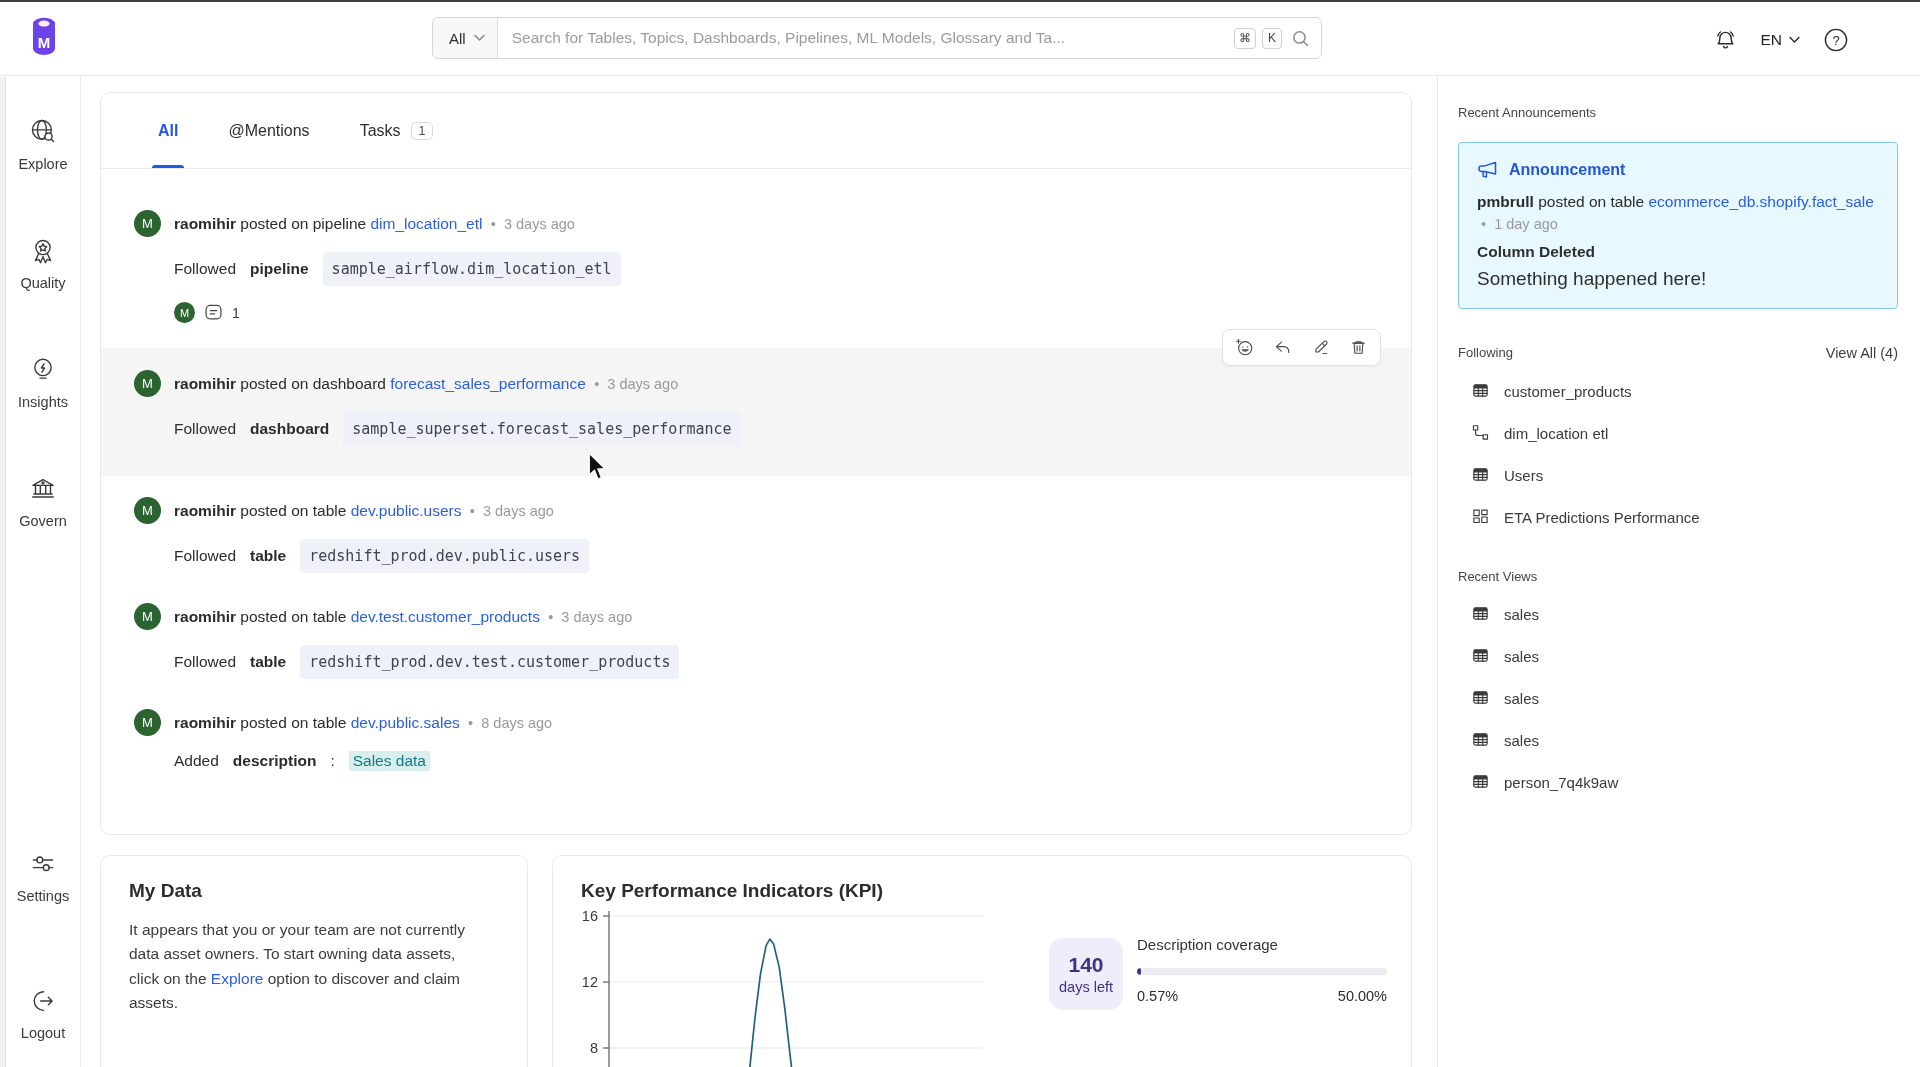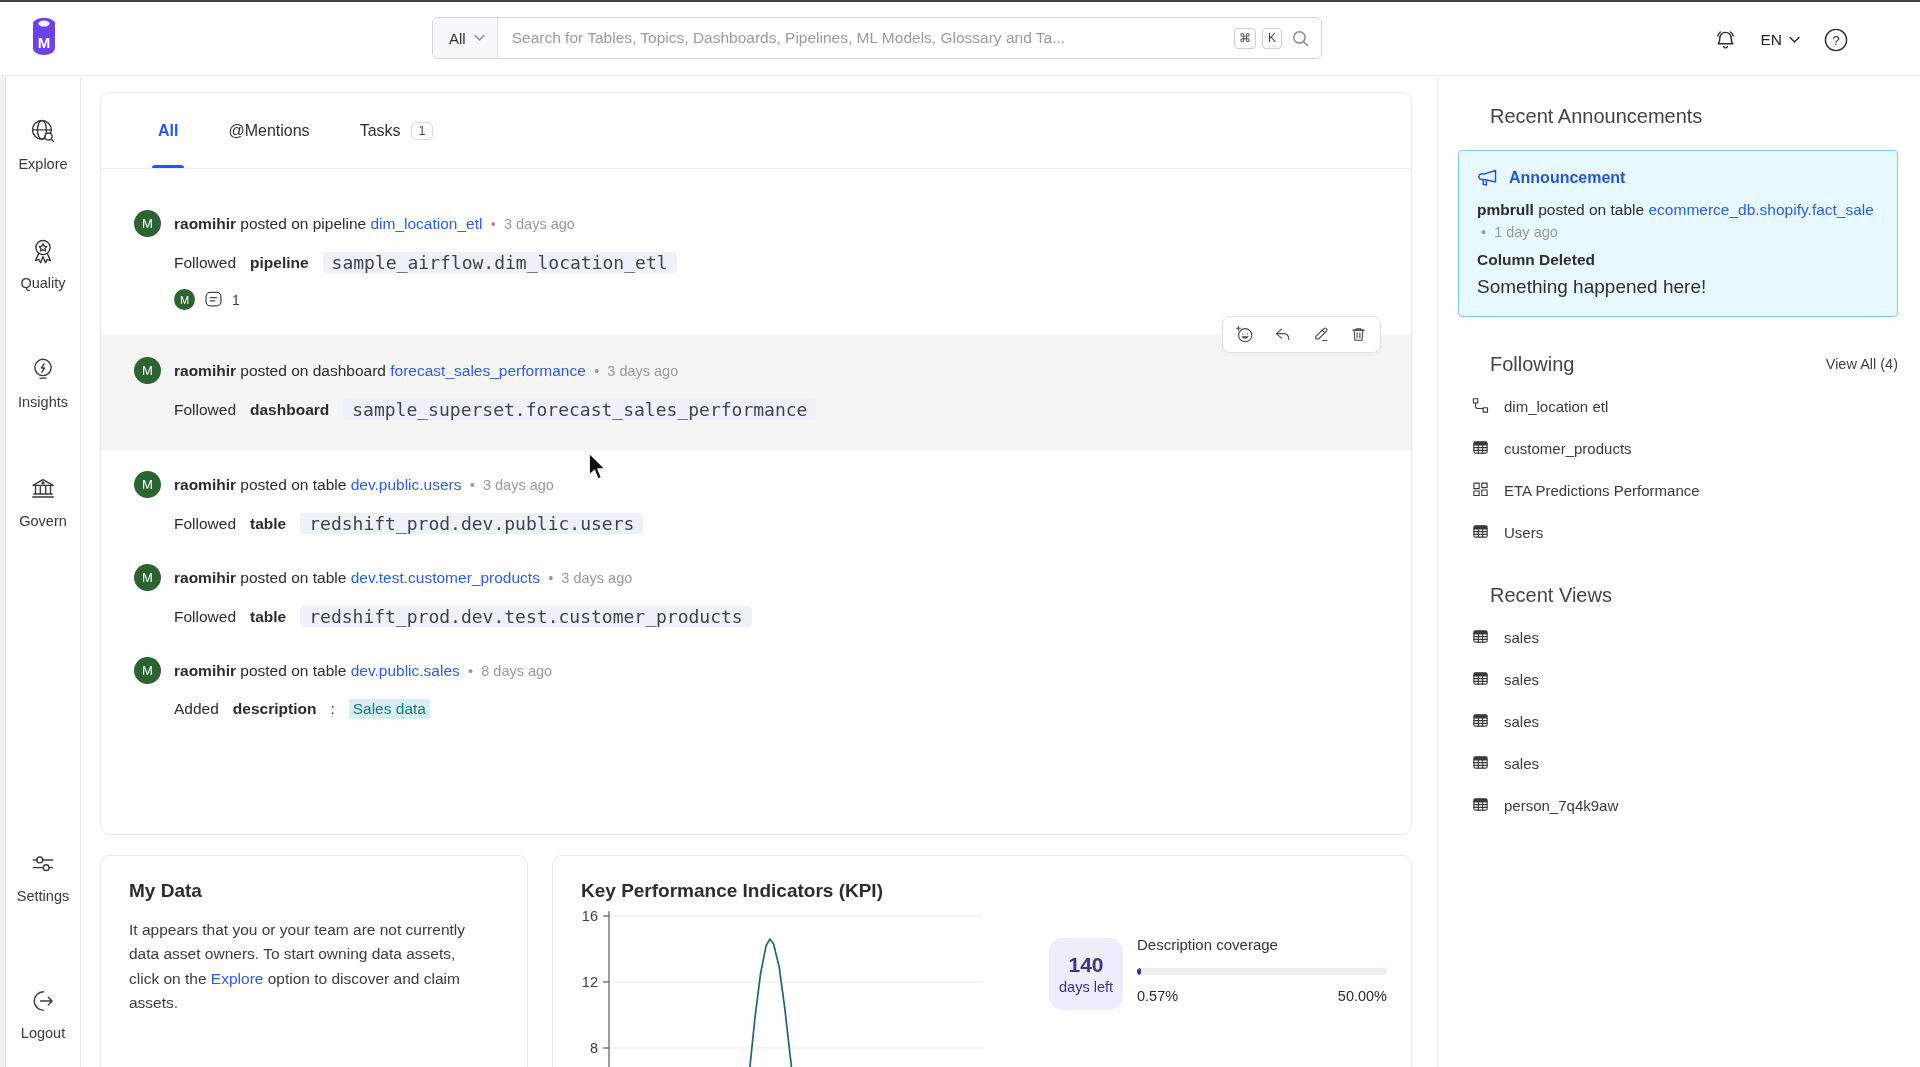--- a/index.html
+++ b/index.html
@@ -57,22 +57,22 @@
   .feed-item.hovered { background:#f5f5f5; padding-top:22px; padding-bottom:30px; margin:10px 0 6px 0; }
   .fi-head { display:flex; align-items:center; gap:13px; font-size:15.5px; color:#2c2c2c; }
   .avatar-sm { width:27px; height:27px; min-width:27px; border-radius:50%; color:#fff;
     display:flex; align-items:center; justify-content:center; font-size:13px; }
   .avatar-xs { width:21px; height:21px; border-radius:50%; color:#fff; display:flex; align-items:center;
     justify-content:center; font-size:11px; }
   .link { color:#2b5ee0; cursor:pointer; text-decoration:none; }
   .time { color:#9a9a9a; font-size:14.5px; margin-left:4px; }
   .fi-body { margin-left:40px; margin-top:15px; font-size:15.5px; display:flex; align-items:center;
     gap:14px; color:#2c2c2c; }
-  .code-chip { font-family:"DejaVu Sans Mono", monospace; font-size:18px; background:#eef1f8;
-    padding:0 9px; border-radius:4px; color:#3f4350; }
+  .code-chip { font-family:"DejaVu Sans Mono", monospace; font-size:15px; background:#eef1f8;
+    padding:8px 9px; border-radius:4px; color:#3f4350; }
   .teal { color:#117a8b; background:#d9efed; padding:1px 4px; }
   .fi-reactions { margin-left:40px; margin-top:16px; display:flex; align-items:center; gap:9px;
     font-size:14px; color:#3a3a3a; }
   .hover-toolbar { position:absolute; top:-19px; right:30px; background:#fff; border:1px solid #e2e2e2;
     border-radius:8px; padding:8px 12px; display:flex; gap:19px; box-shadow:0 1px 3px rgba(0,0,0,.05); }
   .tb-btn { cursor:pointer; display:flex; }
   .tb-svg { width:19px; height:19px; fill:none; stroke:#4a4a4a; stroke-width:1.3;
     stroke-linecap:round; stroke-linejoin:round; }
 
   
@@ -90,21 +90,21 @@
   .days-lbl { font-size:14.5px; }
   .coverage { position:absolute; left:584px; top:80px; width:250px; }
   .coverage-label { font-size:15px; color:#333; }
   .coverage-bar { margin-top:15px; height:7px; border-radius:4px; background:#ececf2; position:relative; overflow:hidden; }
   .coverage-fill { position:absolute; left:0; top:0; bottom:0; border-radius:4px; background:#3d3389; }
   .coverage-vals { display:flex; justify-content:space-between; margin-top:13px; font-size:14.5px; color:#2d2d2d; }
 
   
   .rail { position:absolute; left:1437px; top:77px; right:0; bottom:0; border-left:1px solid #e9e9e9;
     background:#fff; padding:28px 22px 0 20px; }
-  .rail-title { font-size:20px; color:#454545;margin-left:32px; }
+  .rail-title { font-size:13px; color:#454545; }
   .rail-head-row { display:flex; justify-content:space-between; align-items:center; }
   .view-all { font-size:14.5px; color:#3f3f3f; cursor:pointer; }
   .ann-card { margin-top:22px; background:#e7f8ff; border:1px solid #82c7f0; border-radius:4px;
     padding:17px 10px 18px 18px; }
   .ann-head { display:flex; align-items:center; gap:10px; color:#2456d8; font-weight:bold; font-size:16px; }
   .ann-text { margin-top:11px; font-size:15.5px; line-height:1.45; color:#2c2c2c; }
   .ann-text .link { word-break:break-all; }
   .ann-headline { margin-top:7px; font-weight:bold; font-size:15.5px; }
   .ann-body { margin-top:7px; font-size:19px; }
   .sec-following { margin-top:36px; }
@@ -425,51 +425,51 @@
   </div>
 
   <div class="sec-following">
     <div class="rail-head-row">
       <span class="rail-title">Following</span>
       <span class="view-all">View All (4)</span>
     </div>
     <div class="rail-list" id="following-list">
         <div class="rail-item">
     <span><svg class="li-svg" viewBox="0 0 18 18">
+              <rect x="2" y="3" width="14" height="12" rx="1.6"></rect>
+              <path d="M2 4.6c0-.9.7-1.6 1.6-1.6h10.8c.9 0 1.6.7 1.6 1.6v1.7H2z" fill="#3a3a3a" stroke="none"></path>
+              <path d="M2 6.3h14M2 9.2h14M2 12.1h14M6.7 6.3V15M11.3 6.3V15"></path>
+            </svg></span>
+    <span>customer_products</span>
+        </div>
+        <div class="rail-item">
+    <span><svg class="li-svg" viewBox="0 0 18 18">
               <rect x="1.5" y="1.8" width="4.6" height="4.6"></rect>
               <rect x="11.8" y="11.4" width="4.6" height="4.6"></rect>
               <path d="M3.8 6.4v3.4a2.4 2.4 0 0 0 2.4 2.4h5.6"></path>
             </svg></span>
     <span>dim_location etl</span>
         </div>
         <div class="rail-item">
     <span><svg class="li-svg" viewBox="0 0 18 18">
               <rect x="2" y="3" width="14" height="12" rx="1.6"></rect>
               <path d="M2 4.6c0-.9.7-1.6 1.6-1.6h10.8c.9 0 1.6.7 1.6 1.6v1.7H2z" fill="#3a3a3a" stroke="none"></path>
               <path d="M2 6.3h14M2 9.2h14M2 12.1h14M6.7 6.3V15M11.3 6.3V15"></path>
             </svg></span>
-    <span>customer_products</span>
+    <span>Users</span>
         </div>
         <div class="rail-item">
     <span><svg class="li-svg" viewBox="0 0 18 18">
               <rect x="2" y="2.3" width="5.6" height="5.8"></rect>
               <rect x="2" y="10.6" width="5.6" height="4.7"></rect>
               <rect x="10.4" y="2.3" width="5.6" height="4.7"></rect>
               <rect x="10.4" y="9.5" width="5.6" height="5.8"></rect>
             </svg></span>
     <span>ETA Predictions Performance</span>
         </div>
-        <div class="rail-item">
-    <span><svg class="li-svg" viewBox="0 0 18 18">
-              <rect x="2" y="3" width="14" height="12" rx="1.6"></rect>
-              <path d="M2 4.6c0-.9.7-1.6 1.6-1.6h10.8c.9 0 1.6.7 1.6 1.6v1.7H2z" fill="#3a3a3a" stroke="none"></path>
-              <path d="M2 6.3h14M2 9.2h14M2 12.1h14M6.7 6.3V15M11.3 6.3V15"></path>
-            </svg></span>
-    <span>Users</span>
-        </div>
       </div>
   </div>
 
   <div class="sec-recent">
     <div class="rail-title">Recent Views</div>
     <div class="rail-list" id="recent-views-list">
         <div class="rail-item">
     <span><svg class="li-svg" viewBox="0 0 18 18">
               <rect x="2" y="3" width="14" height="12" rx="1.6"></rect>
               <path d="M2 4.6c0-.9.7-1.6 1.6-1.6h10.8c.9 0 1.6.7 1.6 1.6v1.7H2z" fill="#3a3a3a" stroke="none"></path>

